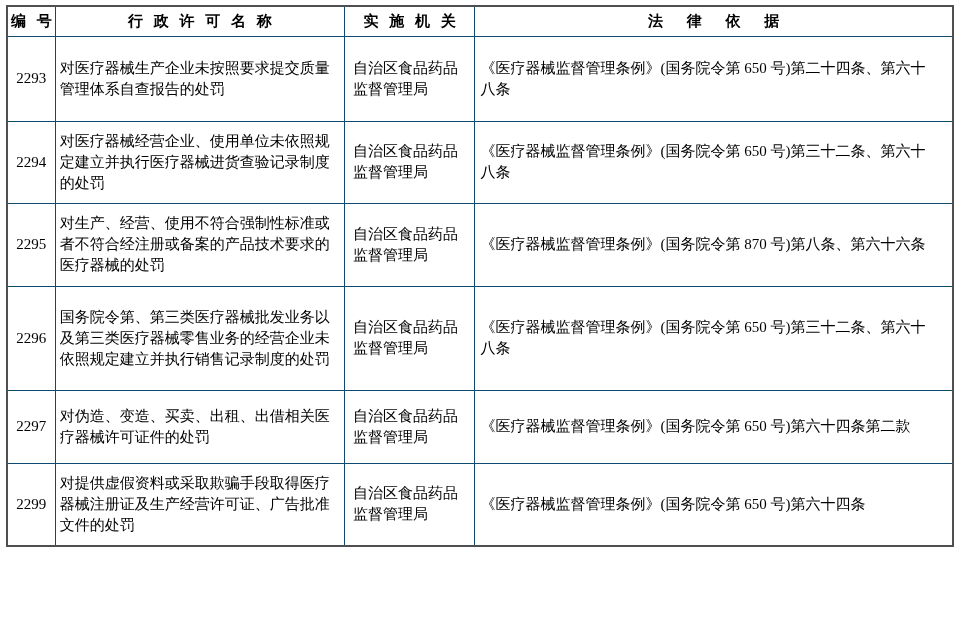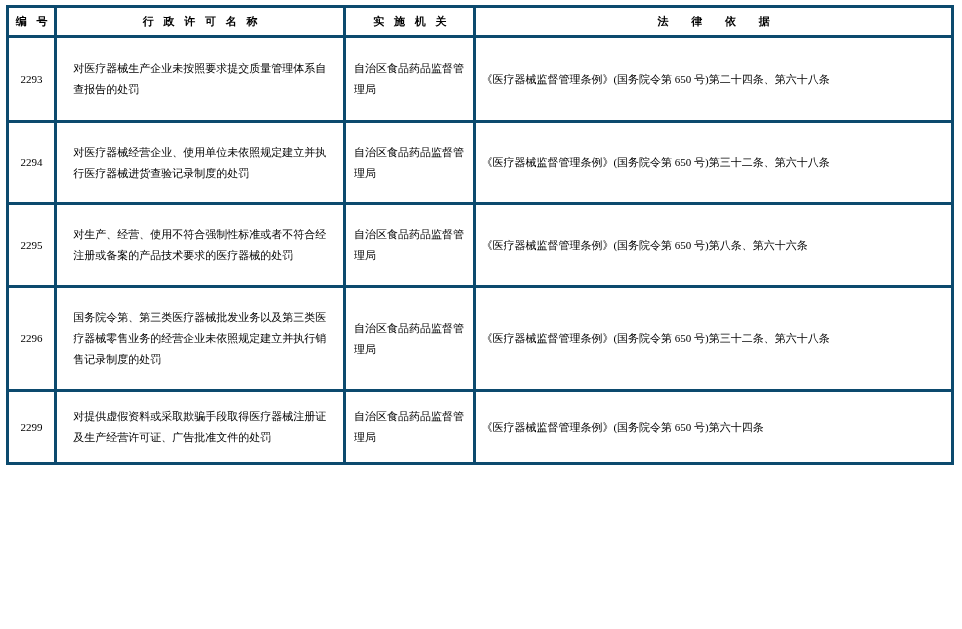--- a/index.html
+++ b/index.html
@@ -15,23 +15,23 @@
     left: 6px;
     top: 5px;
     width: 948px;
     border-collapse: collapse;
     table-layout: fixed;
     font-family: "Liberation Serif", "DejaVu Serif", serif;
     color: #000000;
     background: #ffffff;
   }
   .doc-table th, .doc-table td {
-    border: 3px solid #0c4a6e;
+    border: 1px solid #0c4a6e;
     vertical-align: middle;
-    font-size: 11px;
+    font-size: 15px;
     line-height: 21px;
     padding: 0;
     overflow: hidden;
   }
   .doc-table {
     border: 2px solid #4f4f4f;
   }
   .col-id     { width: 48px; }
   .col-name   { width: 288px; }
   .col-agency { width: 130px; }
@@ -52,21 +52,21 @@
   tbody tr:nth-child(4) { height: 104px; }
   tbody tr:nth-child(5) { height: 73px; }
   tbody tr:nth-child(6) { height: 83px; }
   tbody tr:nth-child(7) { height: 76px; }
 
   td.c-id {
     text-align: center;
   }
   td.c-name {
     text-align: left;
-    padding-left: 16px;
+    padding-left: 4px;
     padding-right: 6px;
   }
   td.c-agency {
     text-align: left;
     padding-left: 8px;
     padding-right: 4px;
   }
   td.c-legal {
     text-align: left;
     padding-left: 5px;
@@ -101,27 +101,33 @@
     <tr>
       <td class="c-id">2294</td>
       <td class="c-name">对医疗器械经营企业、使用单位未依照规定建立并执行医疗器械进货查验记录制度的处罚</td>
       <td class="c-agency">自治区食品药品监督管理局</td>
       <td class="c-legal">《医疗器械监督管理条例》(国务院令第 650 号)第三十二条、第六十八条</td>
     </tr>
     <tr>
       <td class="c-id">2295</td>
       <td class="c-name">对生产、经营、使用不符合强制性标准或者不符合经注册或备案的产品技术要求的医疗器械的处罚</td>
       <td class="c-agency">自治区食品药品监督管理局</td>
-      <td class="c-legal">《医疗器械监督管理条例》(国务院令第 650 号)第八条、第六十六条</td>
+      <td class="c-legal">《医疗器械监督管理条例》(国务院令第 870 号)第八条、第六十六条</td>
     </tr>
     <tr>
       <td class="c-id">2296</td>
       <td class="c-name">国务院令第、第三类医疗器械批发业务以及第三类医疗器械零售业务的经营企业未依照规定建立并执行销售记录制度的处罚</td>
       <td class="c-agency">自治区食品药品监督管理局</td>
       <td class="c-legal">《医疗器械监督管理条例》(国务院令第 650 号)第三十二条、第六十八条</td>
+    </tr>
+    <tr>
+      <td class="c-id">2297</td>
+      <td class="c-name">对伪造、变造、买卖、出租、出借相关医疗器械许可证件的处罚</td>
+      <td class="c-agency">自治区食品药品监督管理局</td>
+      <td class="c-legal">《医疗器械监督管理条例》(国务院令第 650 号)第六十四条第二款</td>
     </tr>
     <tr>
       <td class="c-id">2299</td>
       <td class="c-name">对提供虚假资料或采取欺骗手段取得医疗器械注册证及生产经营许可证、广告批准文件的处罚</td>
       <td class="c-agency">自治区食品药品监督管理局</td>
       <td class="c-legal">《医疗器械监督管理条例》(国务院令第 650 号)第六十四条</td>
     </tr>
   </tbody>
 </table>
 

